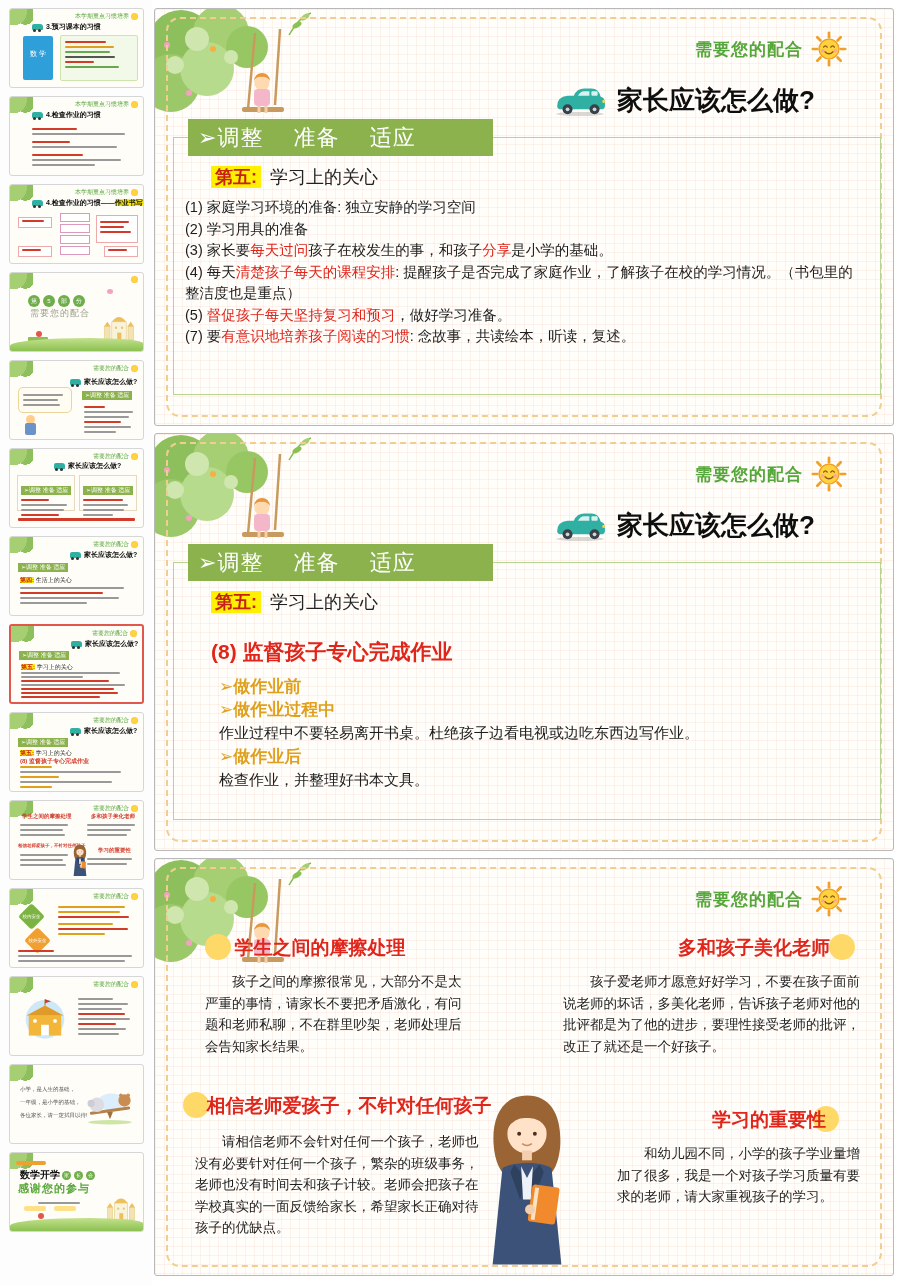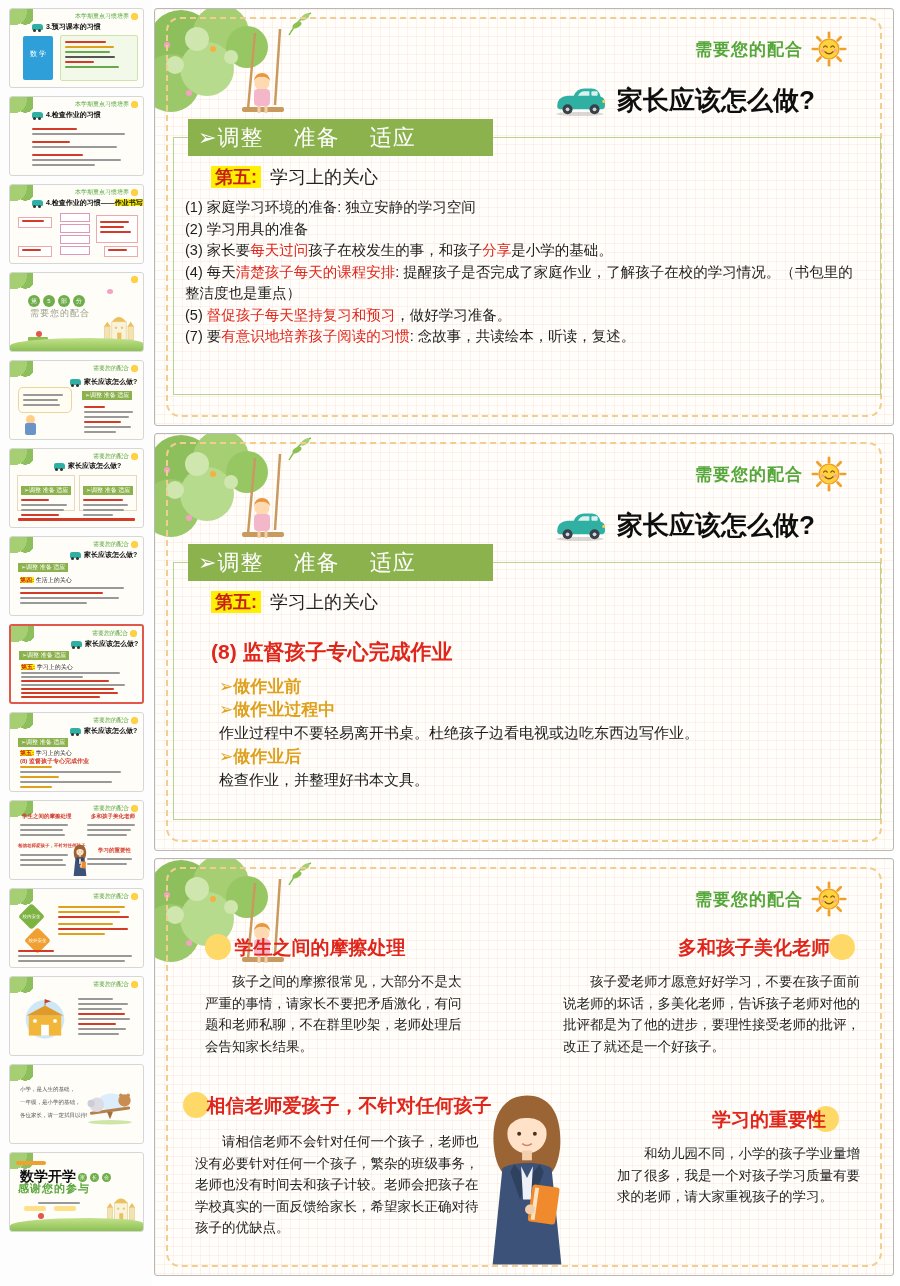--- a/index.html
+++ b/index.html
@@ -469,21 +469,21 @@
       </div>
       <svg style="position:absolute;right:4px;top:22px;width:58px;height:40px;">
           <use href="#sym-seesaw"></use>
         </svg>
     </div>
 
     <div class="thumb">
       <i class="corner"></i>
       <div style="position:absolute;left:6px;top:8px;width:30px;height:4px;background:#f0a030;border-radius:2px;"></div>
       <div style="position:absolute;left:10px;top:15px;display:flex;align-items:center;gap:2px;">
-        <b style="font-size:14px;color:#111;">数学开学</b>
+        <b style="font-size:10px;color:#111;">数学开学</b>
         <span class="cc" style="width:9px;height:9px;line-height:9px;font-size:5px;margin-right:1px;">家</span>
         <span class="cc" style="width:9px;height:9px;line-height:9px;font-size:5px;margin-right:1px;">长</span>
         <span class="cc" style="width:9px;height:9px;line-height:9px;font-size:5px;margin-right:1px;">会</span>
       </div>
       <div style="position:absolute;left:8px;top:28px;font-size:11px;font-weight:bold;color:#5aa73c;letter-spacing:1px;">感谢您的参与</div>
       <div class="bar gry" style="position:absolute;left:28px;top:46px;width:42px;"></div>
       <div style="position:absolute;left:14px;top:53px;width:22px;height:5px;background:#ffe08a;border-radius:2px;"></div>
       <div style="position:absolute;left:44px;top:53px;width:22px;height:5px;background:#ffe08a;border-radius:2px;"></div>
       <svg style="position:absolute;right:5px;bottom:10px;width:34px;height:28px;">
           <use href="#sym-castle"></use>

